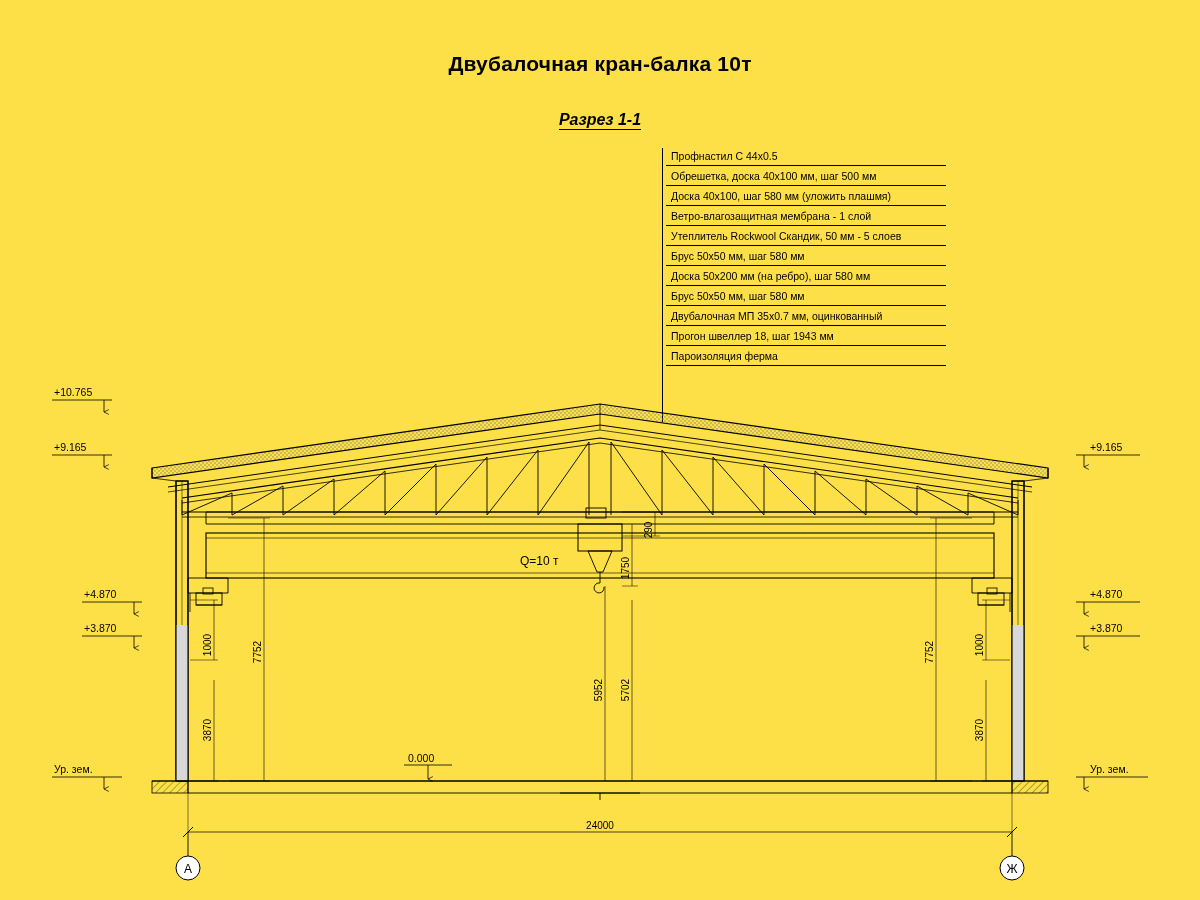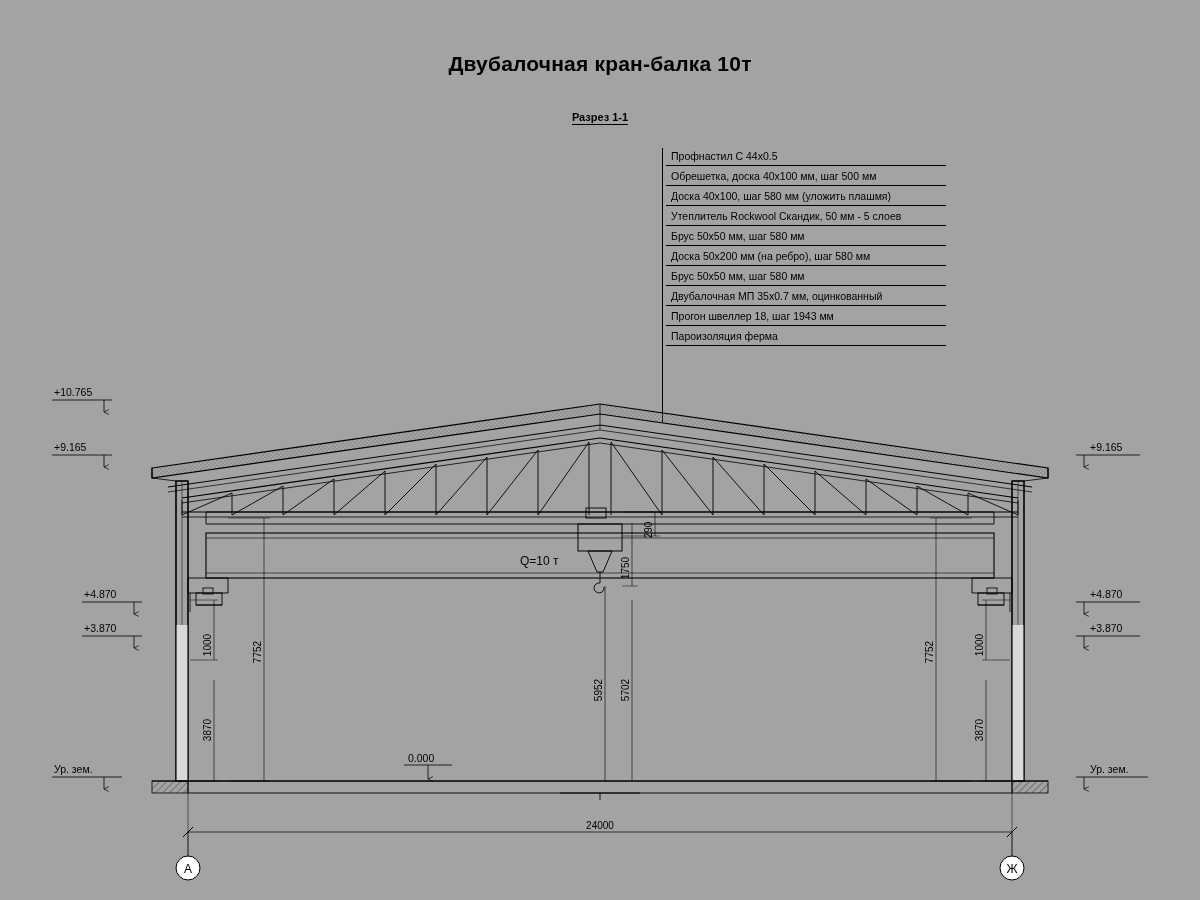--- a/index.html
+++ b/index.html
@@ -8,40 +8,41 @@
     background: #ffffff;
   }
   body {
     font-family: "Liberation Sans", sans-serif;
     color: #000000;
   }
   #sheet {
     position: relative;
     width: 1200px;
     height: 900px;
-    background: #a3a3a3;
+    background: #fde047;
     overflow: hidden;
   }
   .title {
     position: absolute;
     left: 0;
     top: 52px;
     width: 1200px;
     text-align: center;
     font-size: 21px;
     font-weight: bold;
     letter-spacing: 0.2px;
   }
   .subtitle {
     position: absolute;
     left: 0;
     top: 111px;
     width: 1200px;
     text-align: center;
-    font-size: 11px;
+    font-size: 16px;
+    font-style: italic;
     font-weight: bold;
   }
   .subtitle span {
     border-bottom: 1px solid #000;
     padding-bottom: 1px;
   }
   
   #legend {
     position: absolute;
     left: 666px;
@@ -108,20 +109,23 @@
   <table id="legend">
     <tbody>
         <tr>
           <td>Профнастил С 44х0.5</td>
         </tr>
     <tr>
           <td>Обрешетка, доска 40х100 мм, шаг 500 мм</td>
         </tr>
     <tr>
           <td>Доска 40х100, шаг 580 мм (уложить плашмя)</td>
+        </tr>
+    <tr>
+          <td>Ветро-влагозащитная мембрана - 1 слой</td>
         </tr>
     <tr>
           <td>Утеплитель Rockwool Скандик, 50 мм - 5 слоев</td>
         </tr>
     <tr>
           <td>Брус 50х50 мм, шаг 580 мм</td>
         </tr>
     <tr>
           <td>Доска 50х200 мм (на ребро), шаг 580 мм</td>
         </tr>

